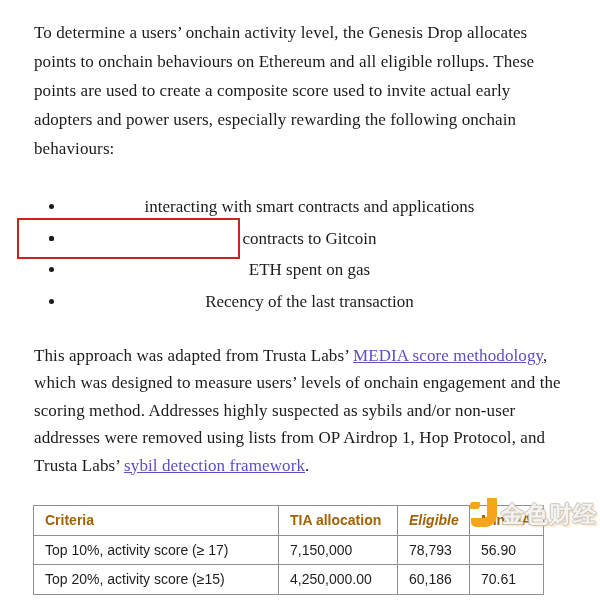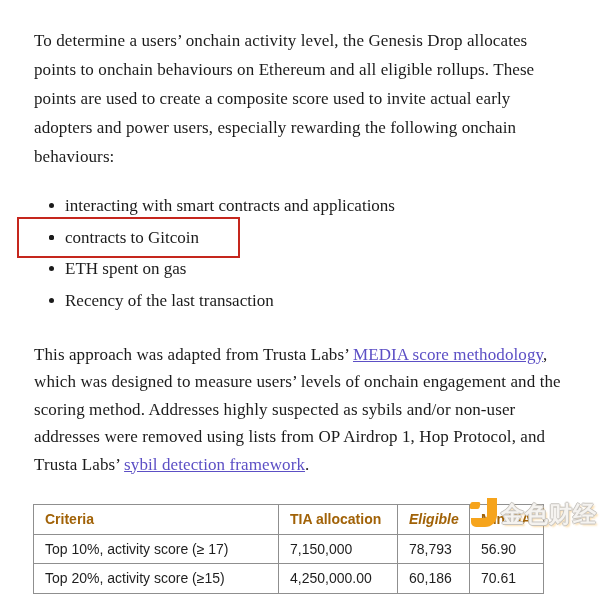--- a/index.html
+++ b/index.html
@@ -8,42 +8,43 @@
     background: #ffffff;
     font-family: "Liberation Serif", "DejaVu Serif", serif;
     color: #1b1b1b;
     position: relative;
     overflow: hidden;
   }
   .page {
     position: relative;
     width: 600px;
     height: 532px;
-    padding: 26px 34px 0 34px;
+    padding: 18px 34px 0 34px;
   }
 
   
   .para {
     font-size: 17px;
     line-height: 29px;
     color: #1b1b1b;
     letter-spacing: 0.1px;
     max-width: 528px;
   }
   .para.second { line-height: 27.5px; margin-top: 31px; }
   .para a {
     text-decoration: underline;
     cursor: pointer;
   }
 
   
   ul.points {
     list-style: none;
-    margin-top: 25px;
+    margin-top: 34px;
     max-width: 520px;
+    text-align: center;
   }
   ul.points li {
     position: relative;
     padding-left: 31px;
     font-size: 17px;
     line-height: 19px;
     margin-bottom: 12.5px;
   }
   ul.points li .marker {
     position: absolute;

